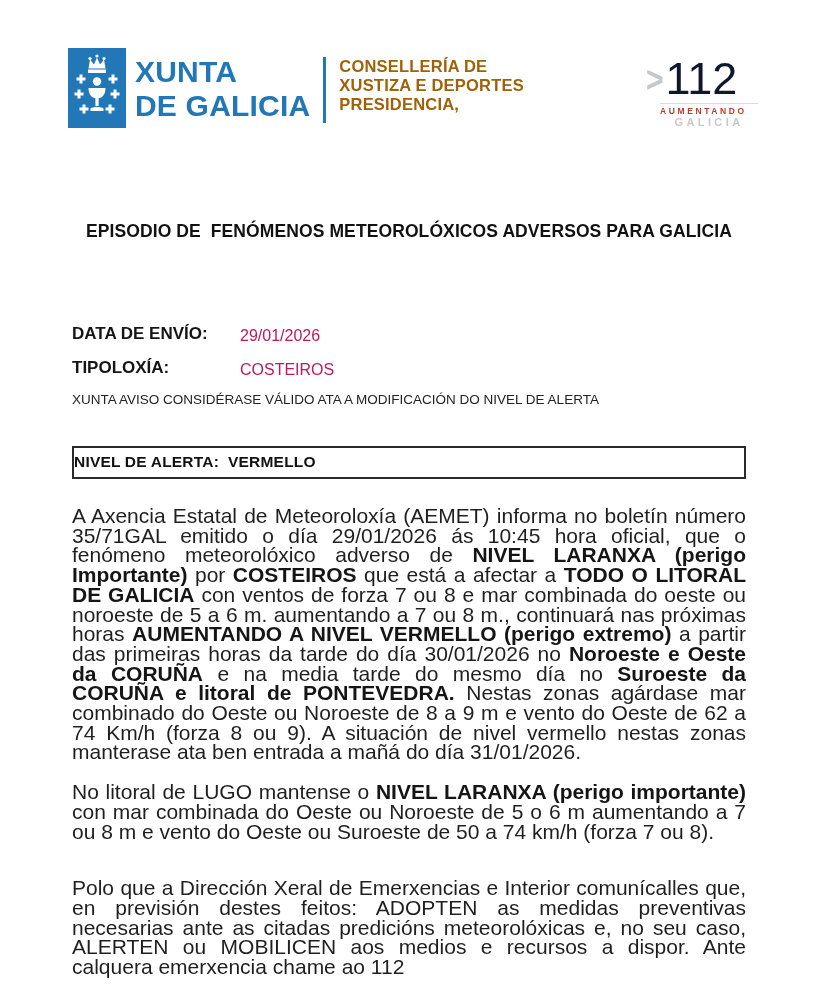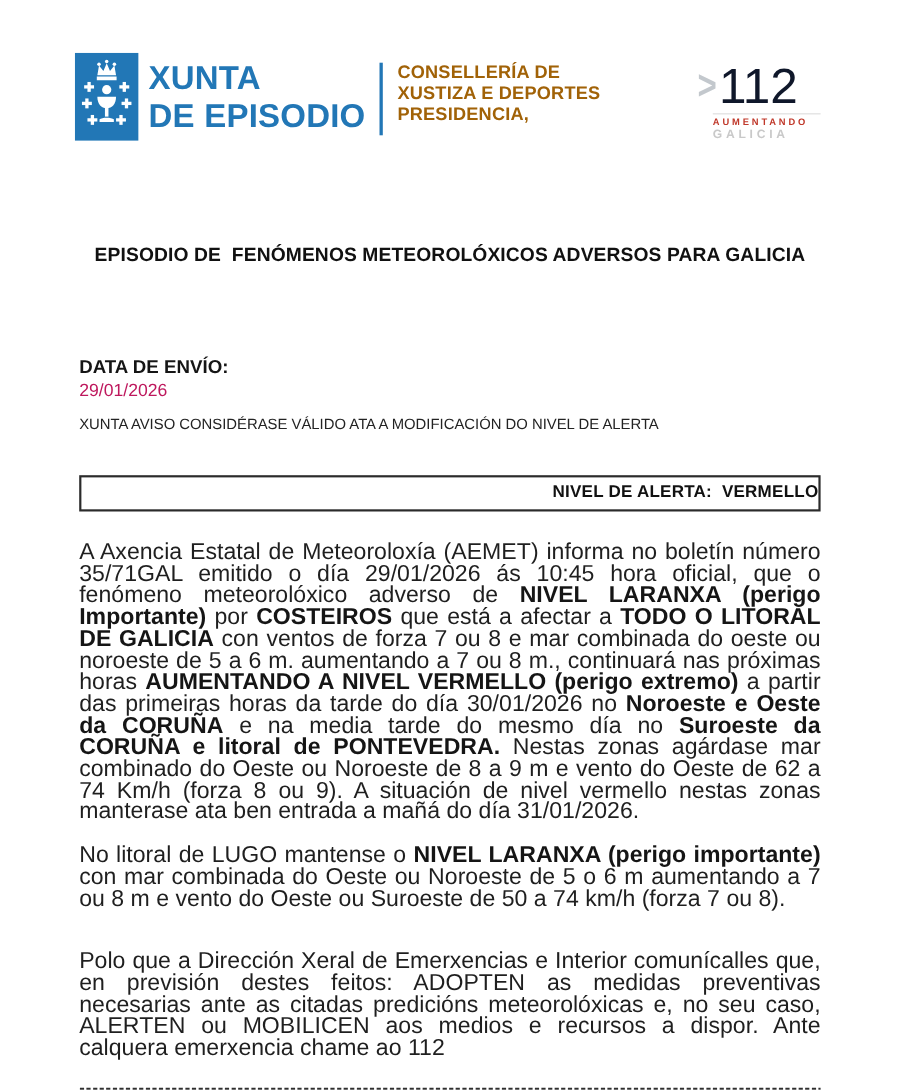--- a/index.html
+++ b/index.html
@@ -10,21 +10,21 @@
     height: 992px;
     background: #ffffff;
     font-family: "Liberation Sans", sans-serif;
     color: #212121;
     overflow: hidden;
   }
 
   
   .header {
     position: absolute;
-    top: 48px; left: 68px; right: 72px;
+    top: 48px; left: 68px; right: 60px;
     height: 88px;
     display: flex;
     align-items: flex-start;
   }
   .crest-box { width: 58px; height: 80px; flex: 0 0 auto; }
   .crest-box svg { display: block; width: 58px; height: 80px; }
   .brand {
     margin-left: 9px;
     color: #2277b6;
     font-weight: 700;
@@ -79,48 +79,49 @@
     letter-spacing: 2.6px;
     white-space: nowrap;
   }
   .gal {
     margin-left: 14px;
     color: #c9c9c9;
     font-size: 11px;
     font-weight: 700;
     letter-spacing: 3.4px;
     white-space: nowrap;
+    text-align: center;
   }
 
   
   .content {
     position: absolute;
     top: 0; left: 72px;
     width: 674px;
     padding-top: 166px;
   }
   .title {
     text-align: center;
     font-weight: 700;
     font-size: 17.5px;
     line-height: 26px;
     color: #111111;
     white-space: pre;
     letter-spacing: 0.1px;
   }
   .meta { margin-top: 28px; }
-  .meta-row { display: flex; margin-bottom: 13px; flex-direction: column; }
+  .meta-row { display: flex; margin-bottom: 13px; }
   .meta-label { width: 168px; font-weight: 700; font-size: 17px; color: #151515; flex: 0 0 auto; }
   .meta-value { font-size: 16px; padding-top: 3px; color: #be185d; }
   .validity { font-size: 13.5px; color: #232323; margin-top: 1px; }
 
   .alert-box {
     margin-top: 39px;
     border: 2px solid #2b2b2b;
-    text-align: right;
+    text-align: left;
     font-weight: 700;
     font-size: 15.5px;
     padding: 5px 0 6px;
     color: #111111;
     white-space: pre;
     letter-spacing: 0.2px;
   }
 
   .body-copy { margin-top: 27px; }
   .para {
@@ -195,21 +196,21 @@
           <g transform="translate(42,61)">
               <rect x="-1.5" y="-4.5" width="3" height="9"></rect>
               <rect x="-4.5" y="-1.5" width="9" height="3"></rect>
             </g>
         </g>
       </svg>
     </div>
 
     <div class="brand">
       <div>XUNTA</div>
-      <div>DE EPISODIO</div>
+      <div>DE GALICIA</div>
     </div>
 
     <div class="vsep"></div>
 
     <div class="dept">
       <div>CONSELLERÍA DE</div>
       <div>XUSTIZA E DEPORTES</div>
       <div>PRESIDENCIA,</div>
     </div>
 
@@ -228,20 +229,24 @@
 
     <div class="title">
       <div>EPISODIO DE  FENÓMENOS METEOROLÓXICOS ADVERSOS PARA GALICIA</div>
     </div>
 
     <div class="meta">
       <div class="meta-row">
         <div class="meta-label">DATA DE ENVÍO:</div>
         <div class="meta-value">29/01/2026</div>
       </div>
+      <div class="meta-row">
+        <div class="meta-label">TIPOLOXÍA:</div>
+        <div class="meta-value">COSTEIROS</div>
+      </div>
       <div class="validity">XUNTA AVISO CONSIDÉRASE VÁLIDO ATA A MODIFICACIÓN DO NIVEL DE ALERTA</div>
     </div>
 
     <div class="alert-box">NIVEL DE ALERTA:  VERMELLO</div>
 
     <div class="body-copy">
       <p class="para"><span>A Axencia Estatal de Meteoroloxía (AEMET) informa no boletín número 35/71GAL emitido o día 29/01/2026 ás 10:45 hora oficial, que o fenómeno meteorolóxico adverso de </span><b>NIVEL LARANXA (perigo Importante)</b><span> por </span><b>COSTEIROS</b><span> que está a afectar a </span><b>TODO O LITORAL DE GALICIA</b><span> con ventos de forza 7 ou 8 e mar combinada do oeste ou noroeste de 5 a 6 m. aumentando a 7 ou 8 m., continuará nas próximas horas  </span><b>AUMENTANDO A NIVEL VERMELLO (perigo extremo)</b><span> a partir  das primeiras horas da tarde do día 30/01/2026 no </span><b>Noroeste e Oeste da CORUÑA</b><span> e na media tarde do mesmo día no </span><b>Suroeste da CORUÑA e litoral de PONTEVEDRA.</b><span> Nestas zonas agárdase mar combinado do Oeste ou Noroeste de 8 a 9 m e vento do Oeste de 62 a 74 Km/h (forza 8 ou 9). A situación de nivel vermello nestas zonas manterase ata ben entrada a mañá do día 31/01/2026.</span></p>
       <p class="para gap-after"><span>No litoral de LUGO mantense o </span><b>NIVEL LARANXA (perigo importante)</b><span> con mar combinada do Oeste ou Noroeste de 5 o 6 m aumentando a 7 ou 8 m e vento do Oeste ou Suroeste de 50 a 74 km/h (forza 7 ou 8).</span></p>
       <p class="para"><span>Polo que a Dirección Xeral de Emerxencias e Interior comunícalles que, en previsión destes feitos: ADOPTEN as medidas preventivas necesarias ante as citadas predicións meteorolóxicas e, no seu caso, ALERTEN ou MOBILICEN aos medios e recursos a dispor.    Ante calquera emerxencia chame ao 112</span></p>
     </div>

